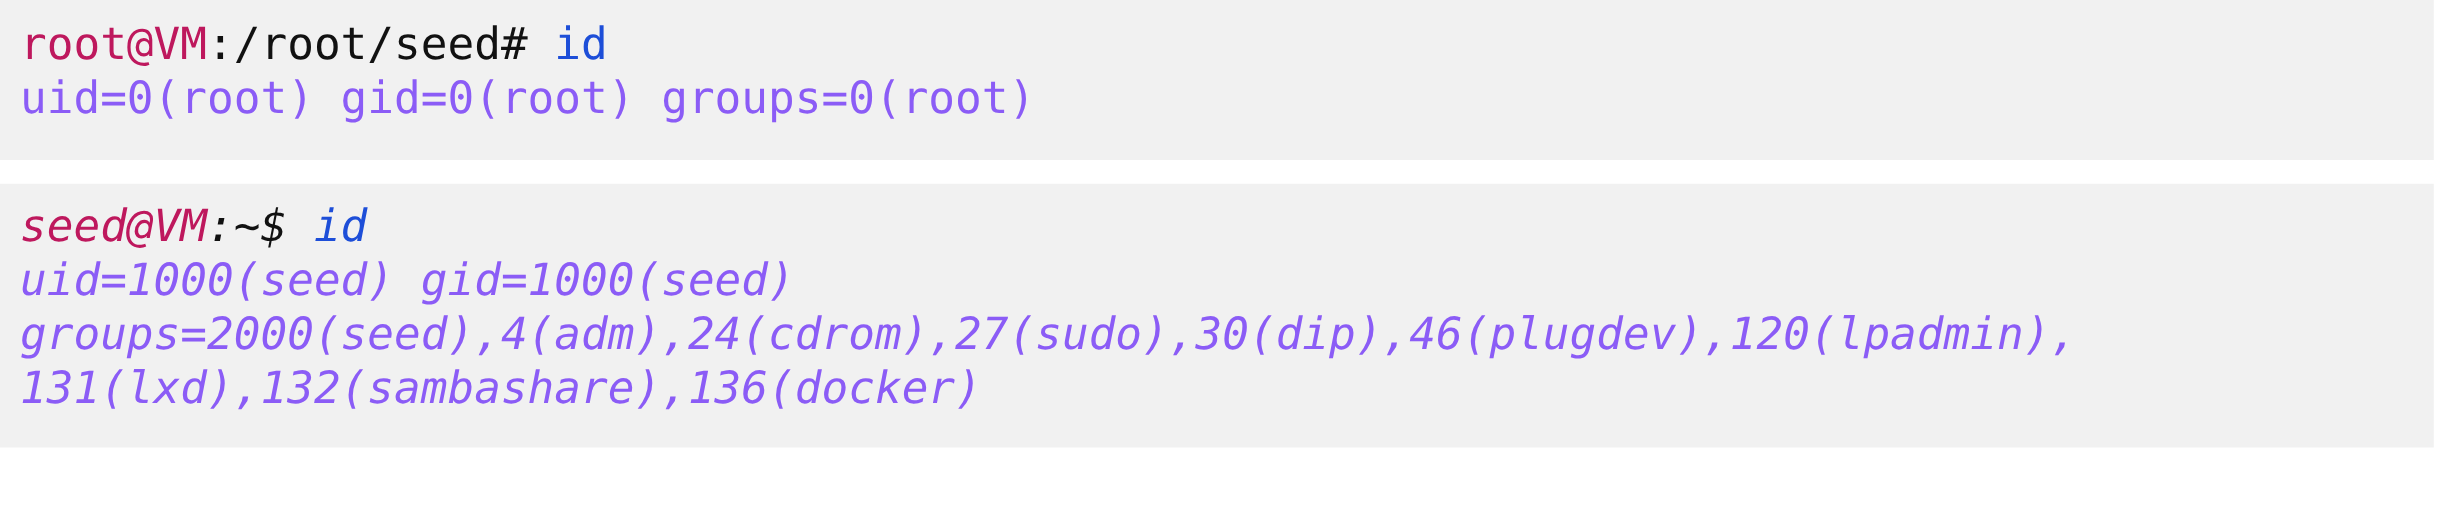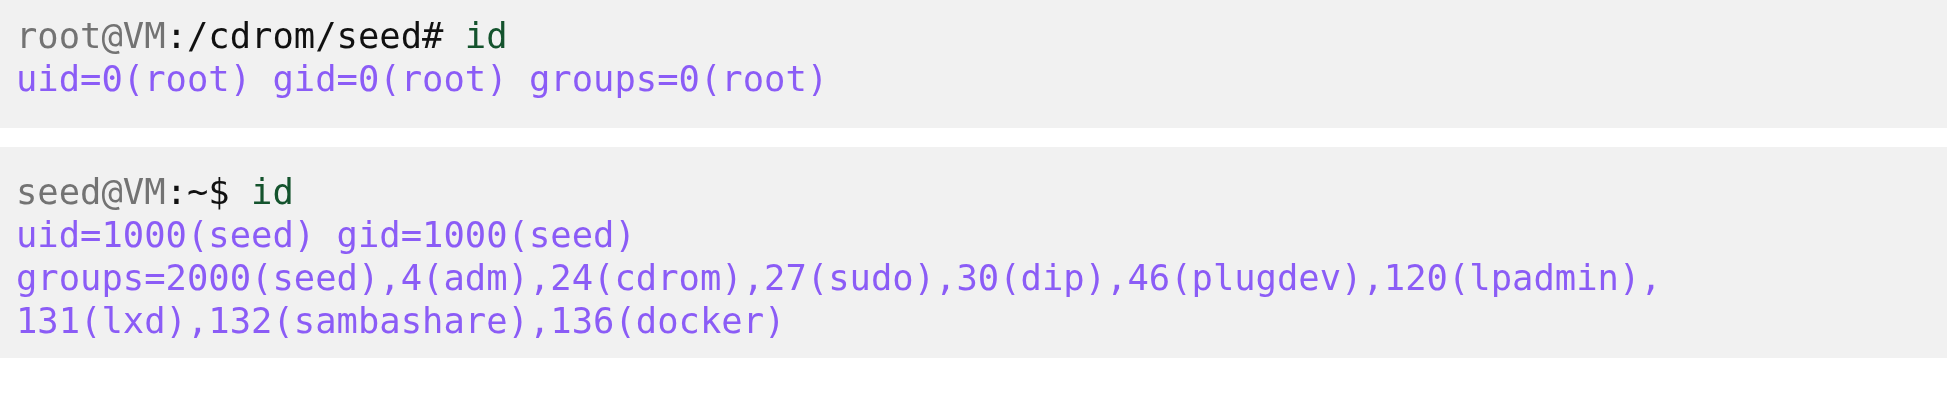--- a/index.html
+++ b/index.html
@@ -31,52 +31,53 @@
     height: 128px;
     padding-top: 14px;
   }
   .block-gap {
     height: 19px;
     background: #ffffff;
     width: 100%;
   }
   #block-seed {
     height: 211px;
-    padding-top: 23px;
+    padding-top: 13px;
+    font-style: italic;
   }
   .code-line {
     font-family: "DejaVu Sans Mono", "Liberation Mono", monospace;
     font-size: 35.5px;
     line-height: 43px;
     letter-spacing: 0px;
     color: #111111;
     white-space: pre;
     padding-left: 16px;
     margin: 0;
   }
   .prompt-host {
-    color: #737373;
+    color: #be185d;
   }
   .prompt-path {
     color: #111111;
   }
   .cmd-text {
-    color: #14532d;
+    color: #1d4ed8;
   }
   .output-line {
     color: #8b5cf6;
   }
 </style>
 </head>
 <body>
 
 <div class="terminal-page">
 
   <div class="code-block" id="block-root">
-    <div class="code-line"><span class="prompt-host">root@VM</span><span class="prompt-path">:/cdrom/seed#</span><span class="cmd-text"> id</span></div>
+    <div class="code-line"><span class="prompt-host">root@VM</span><span class="prompt-path">:/root/seed#</span><span class="cmd-text"> id</span></div>
     <div class="code-line output-line">uid=0(root) gid=0(root) groups=0(root)</div>
   </div>
 
   <div class="block-gap"></div>
 
   <div class="code-block" id="block-seed">
     <div class="code-line"><span class="prompt-host">seed@VM</span><span class="prompt-path">:~$</span><span class="cmd-text"> id</span></div>
     <div class="code-line output-line">uid=1000(seed) gid=1000(seed)</div>
     <div class="code-line output-line">groups=2000(seed),4(adm),24(cdrom),27(sudo),30(dip),46(plugdev),120(lpadmin),</div>
     <div class="code-line output-line">131(lxd),132(sambashare),136(docker)</div>

